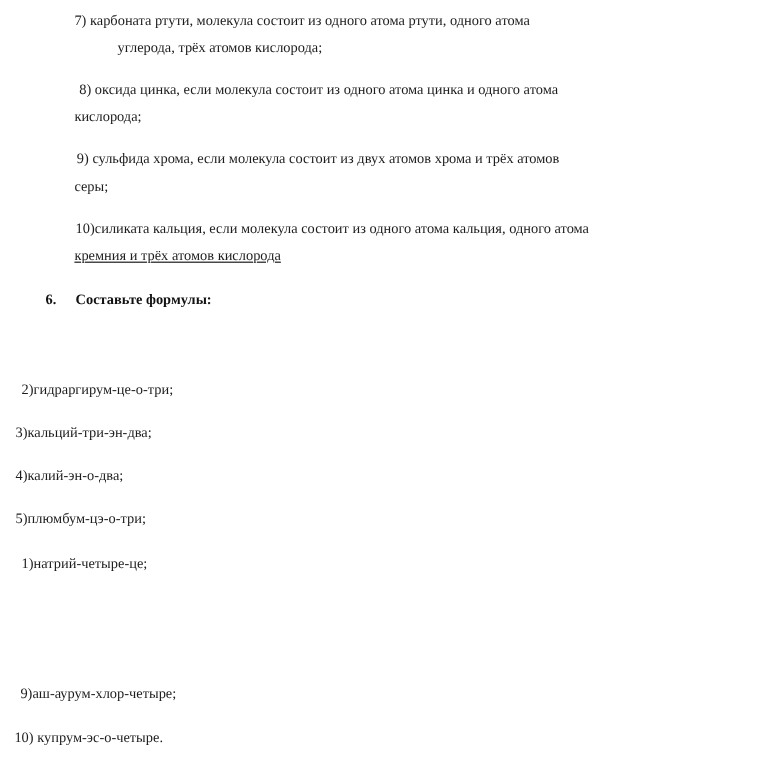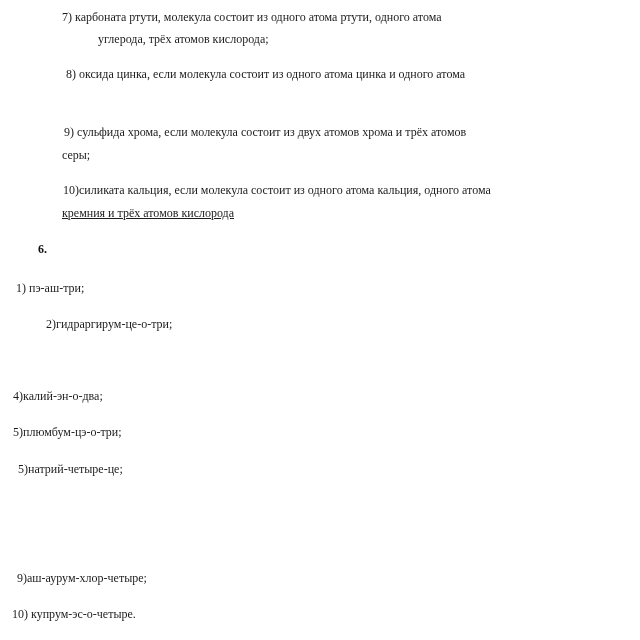--- a/index.html
+++ b/index.html
@@ -29,30 +29,32 @@
 </style>
 </head>
 <body>
 
 <div class="page">
 
   <div class="line" style="left:62px; top:6px;">7) карбоната ртути, молекула состоит из одного атома ртути, одного атома</div>
   <div class="line" style="left:62px; top:28px;margin-left:36px;">углерода, трёх атомов кислорода;</div>
 
   <div class="line" style="left:66px; top:63px;">8) оксида цинка, если молекула состоит из одного атома цинка и одного атома</div>
+  <div class="line" style="left:62px; top:86px;">кислорода;</div>
 
   <div class="line" style="left:64px; top:121px;">9) сульфида хрома, если молекула состоит из двух атомов хрома и трёх атомов</div>
   <div class="line" style="left:62px; top:144px;">серы;</div>
 
   <div class="line" style="left:63px; top:179px;">10)силиката кальция, если молекула состоит из одного атома кальция, одного атома</div>
   <div class="line" style="left:62px; top:202px;text-decoration:underline;">кремния и трёх атомов кислорода</div>
 
   <div class="line heading" style="left:38px; top:238px;">6.</div>
+  <div class="line heading" style="left:63px; top:238px;">Составьте формулы:</div>
 
-  <div class="line" style="left:16px; top:277px;">1) пэ-аш-три;</div>
-  <div class="line" style="left:18px; top:313px;margin-left:28px;">2)гидраргирум-це-о-три;</div>
+  <div class="line" style="left:18px; top:313px;">2)гидраргирум-це-о-три;</div>
+  <div class="line" style="left:13px; top:349px;">3)кальций-три-эн-два;</div>
   <div class="line" style="left:13px; top:385px;">4)калий-эн-о-два;</div>
   <div class="line" style="left:13px; top:421px;">5)плюмбум-цэ-о-три;</div>
-  <div class="line" style="left:18px; top:458px;">5)натрий-четыре-це;</div>
+  <div class="line" style="left:18px; top:458px;">1)натрий-четыре-це;</div>
   <div class="line" style="left:17px; top:567px;">9)аш-аурум-хлор-четыре;</div>
   <div class="line" style="left:12px; top:603px;">10) купрум-эс-о-четыре.</div>
 
 </div>
 
 </body></html>

